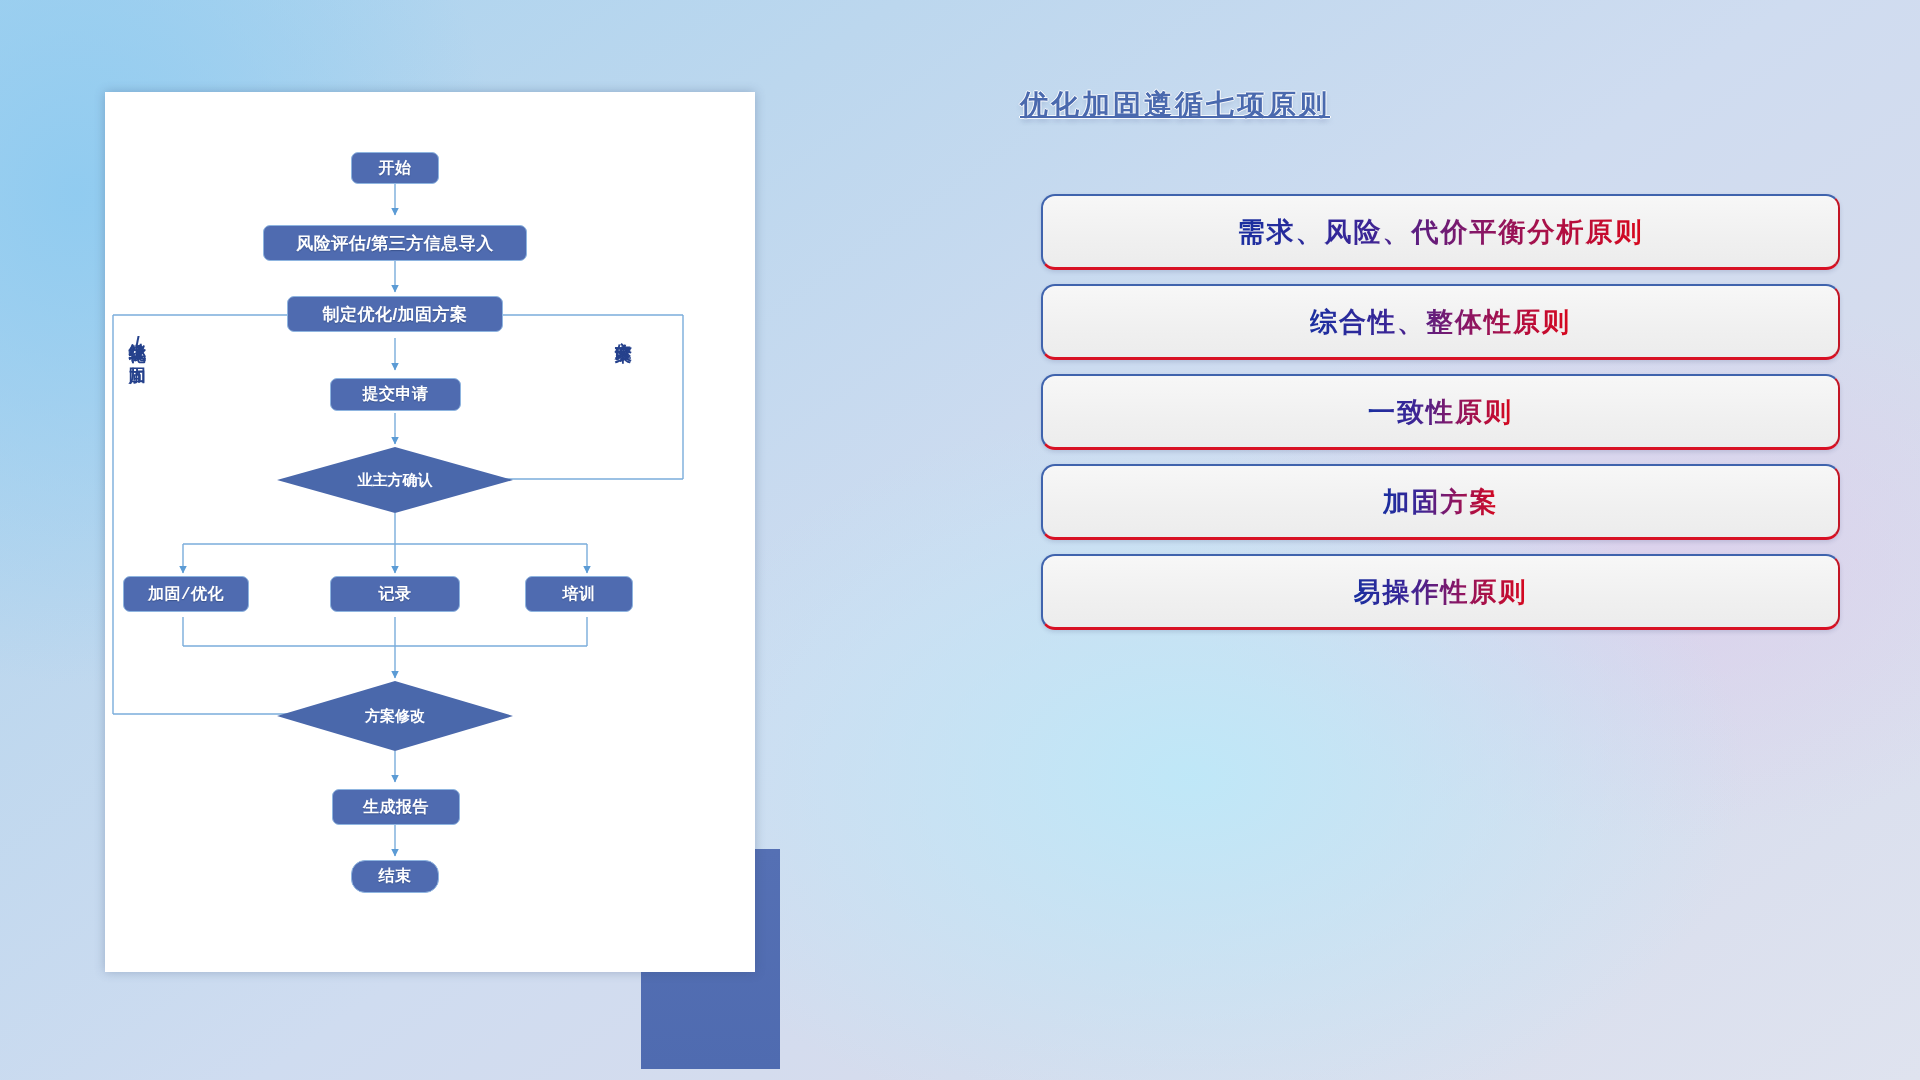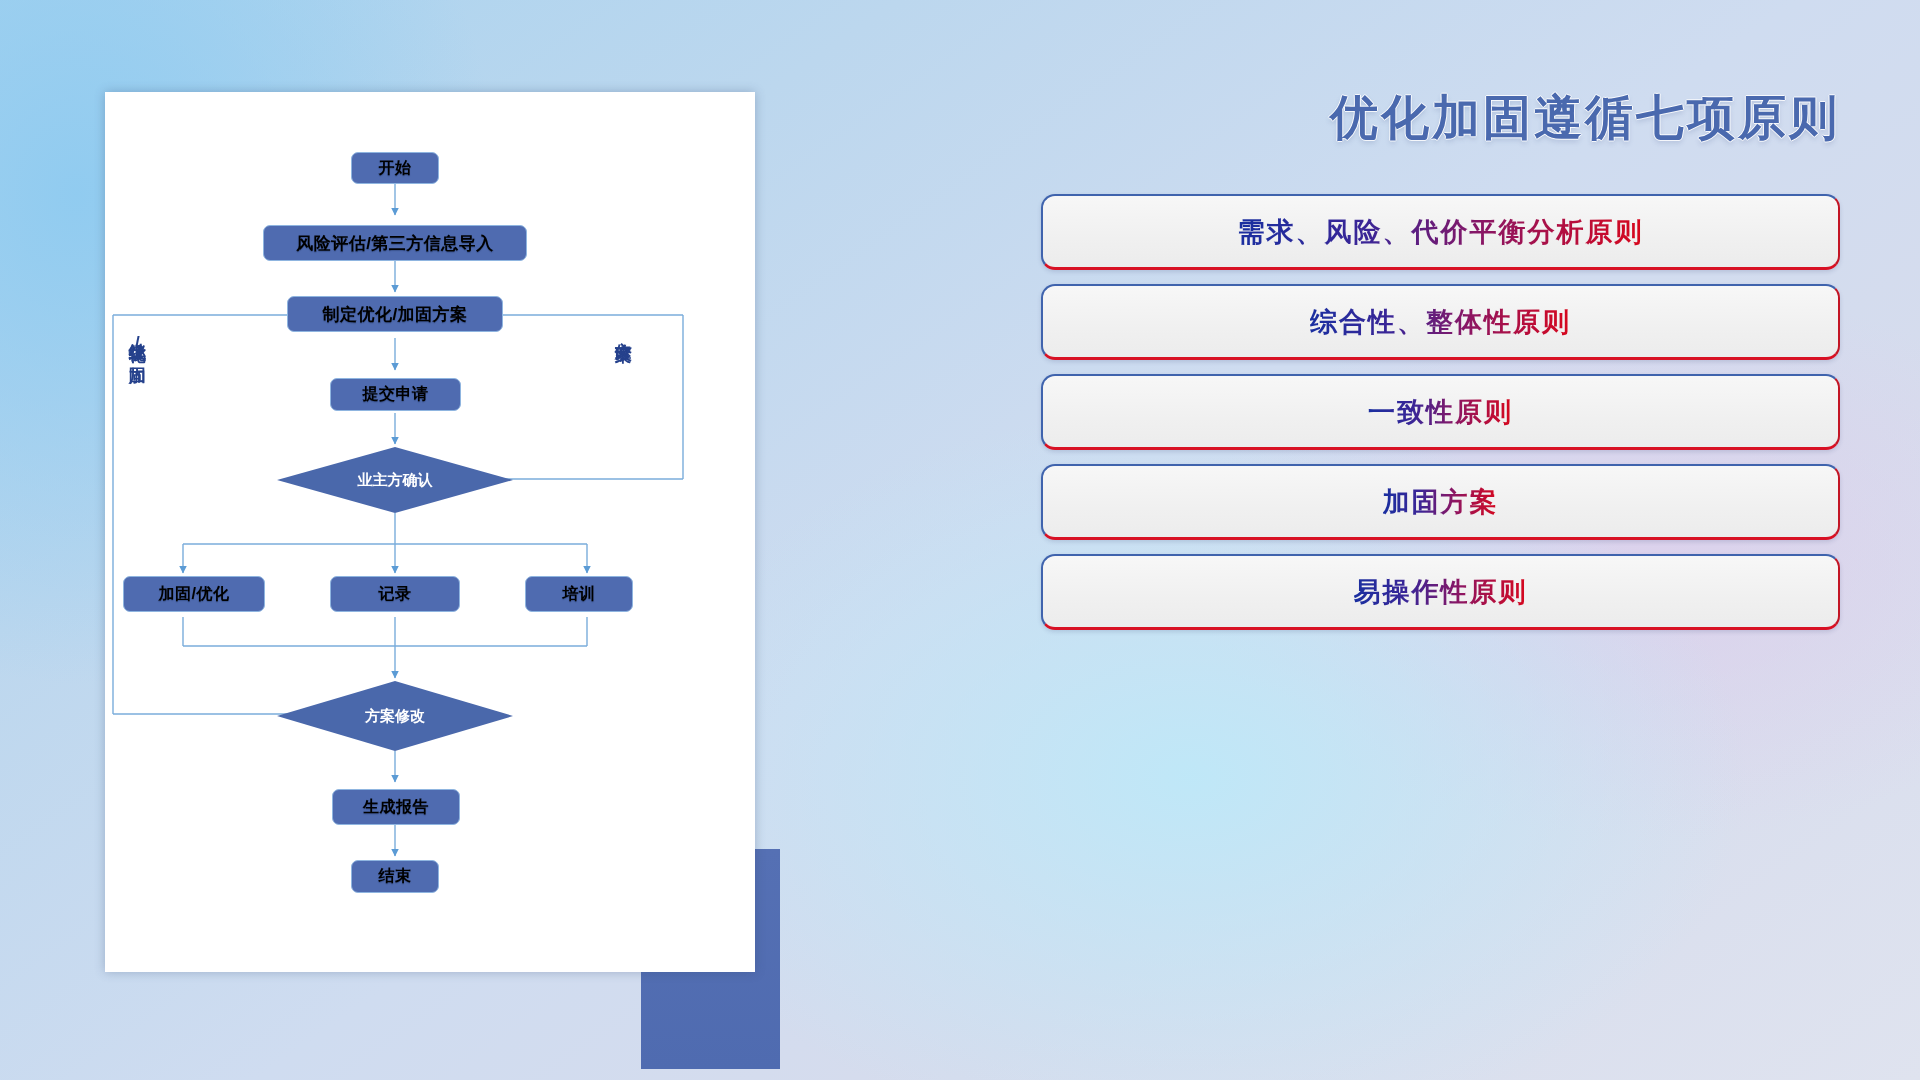--- a/index.html
+++ b/index.html
@@ -50,21 +50,21 @@
     left: 0; top: 0;
     width: 650px; height: 880px;
     z-index: 3;
   }
   .node {
     position: absolute;
     display: flex; align-items: center; justify-content: center;
     background: #4f6bb0;
     border: 1px solid #8fb5e0;
     border-radius: 7px;
-    color: #000000;
+    color: #ffffff;
     font-weight: bold;
     letter-spacing: 0.5px;
     text-shadow: 0 1px 1px rgba(20,40,80,0.35);
     white-space: nowrap;
   }
   .diamond {
     position: absolute;
     display: flex; align-items: center; justify-content: center;
     background: #4a68ab;
     color: #ffffff;
@@ -85,31 +85,32 @@
   
   #right-panel {
     position: absolute;
     left: 1020px; top: 86px;
     width: 820px; height: 940px;
   }
   #deck-title {
     position: absolute;
     left: 0; top: 0;
     width: 820px;
-    text-align: right;
-    font-size: 48px;
+    text-align: left;
+    font-size: 28px;
     font-weight: bold;
     color: #4a69ae;
     letter-spacing: 3px;
     text-shadow:
       1px 0 0 rgba(255,255,255,0.85),
      -1px 0 0 rgba(255,255,255,0.85),
       0 1px 0 rgba(255,255,255,0.85),
       0 -1px 0 rgba(255,255,255,0.85),
       0 3px 5px rgba(80,100,150,0.22);
+    text-decoration: underline;
   }
   #principles {
     position: absolute;
     left: 0; top: 108px;
     width: 820px;
   }
   .principle {
     position: relative;
     height: 76px;
     margin-bottom: 14px;
@@ -200,41 +201,41 @@
       </div>
 
       <div class="node" style="left:225px;top:286px;width:131px;height:33px;font-size:16px;">
         <span>提交申请</span>
       </div>
 
       <div class="diamond" style="left:172px;top:355px;width:236px;height:66px;font-size:15px;">
         <span>业主方确认</span>
       </div>
 
-      <div class="node" style="left:18px;top:484px;width:142px;height:36px;font-size:16px;">
+      <div class="node" style="left:18px;top:484px;width:126px;height:36px;font-size:16px;font-family:Liberation Mono, monospace;">
         <span>加固/优化</span>
       </div>
 
       <div class="node" style="left:225px;top:484px;width:130px;height:36px;font-size:16px;">
         <span>记录</span>
       </div>
 
       <div class="node" style="left:420px;top:484px;width:108px;height:36px;font-size:16px;">
         <span>培训</span>
       </div>
 
       <div class="diamond" style="left:172px;top:589px;width:236px;height:70px;font-size:15px;">
         <span>方案修改</span>
       </div>
 
       <div class="node" style="left:227px;top:697px;width:128px;height:36px;font-size:16px;">
         <span>生成报告</span>
       </div>
 
-      <div class="node" style="left:246px;top:768px;width:88px;height:33px;font-size:16px;">
+      <div class="node" style="left:246px;top:768px;width:88px;height:33px;font-size:16px;border-radius:14px;">
         <span>结束</span>
       </div>
 
       <div class="vlabel" style="left:23px;top:237px;height:150px;font-size:17px;">继续优化/加固</div>
 
       <div class="vlabel" style="left:509px;top:237px;height:120px;font-size:17px;">方案修改</div>
 
     </div>
   </div>
 

